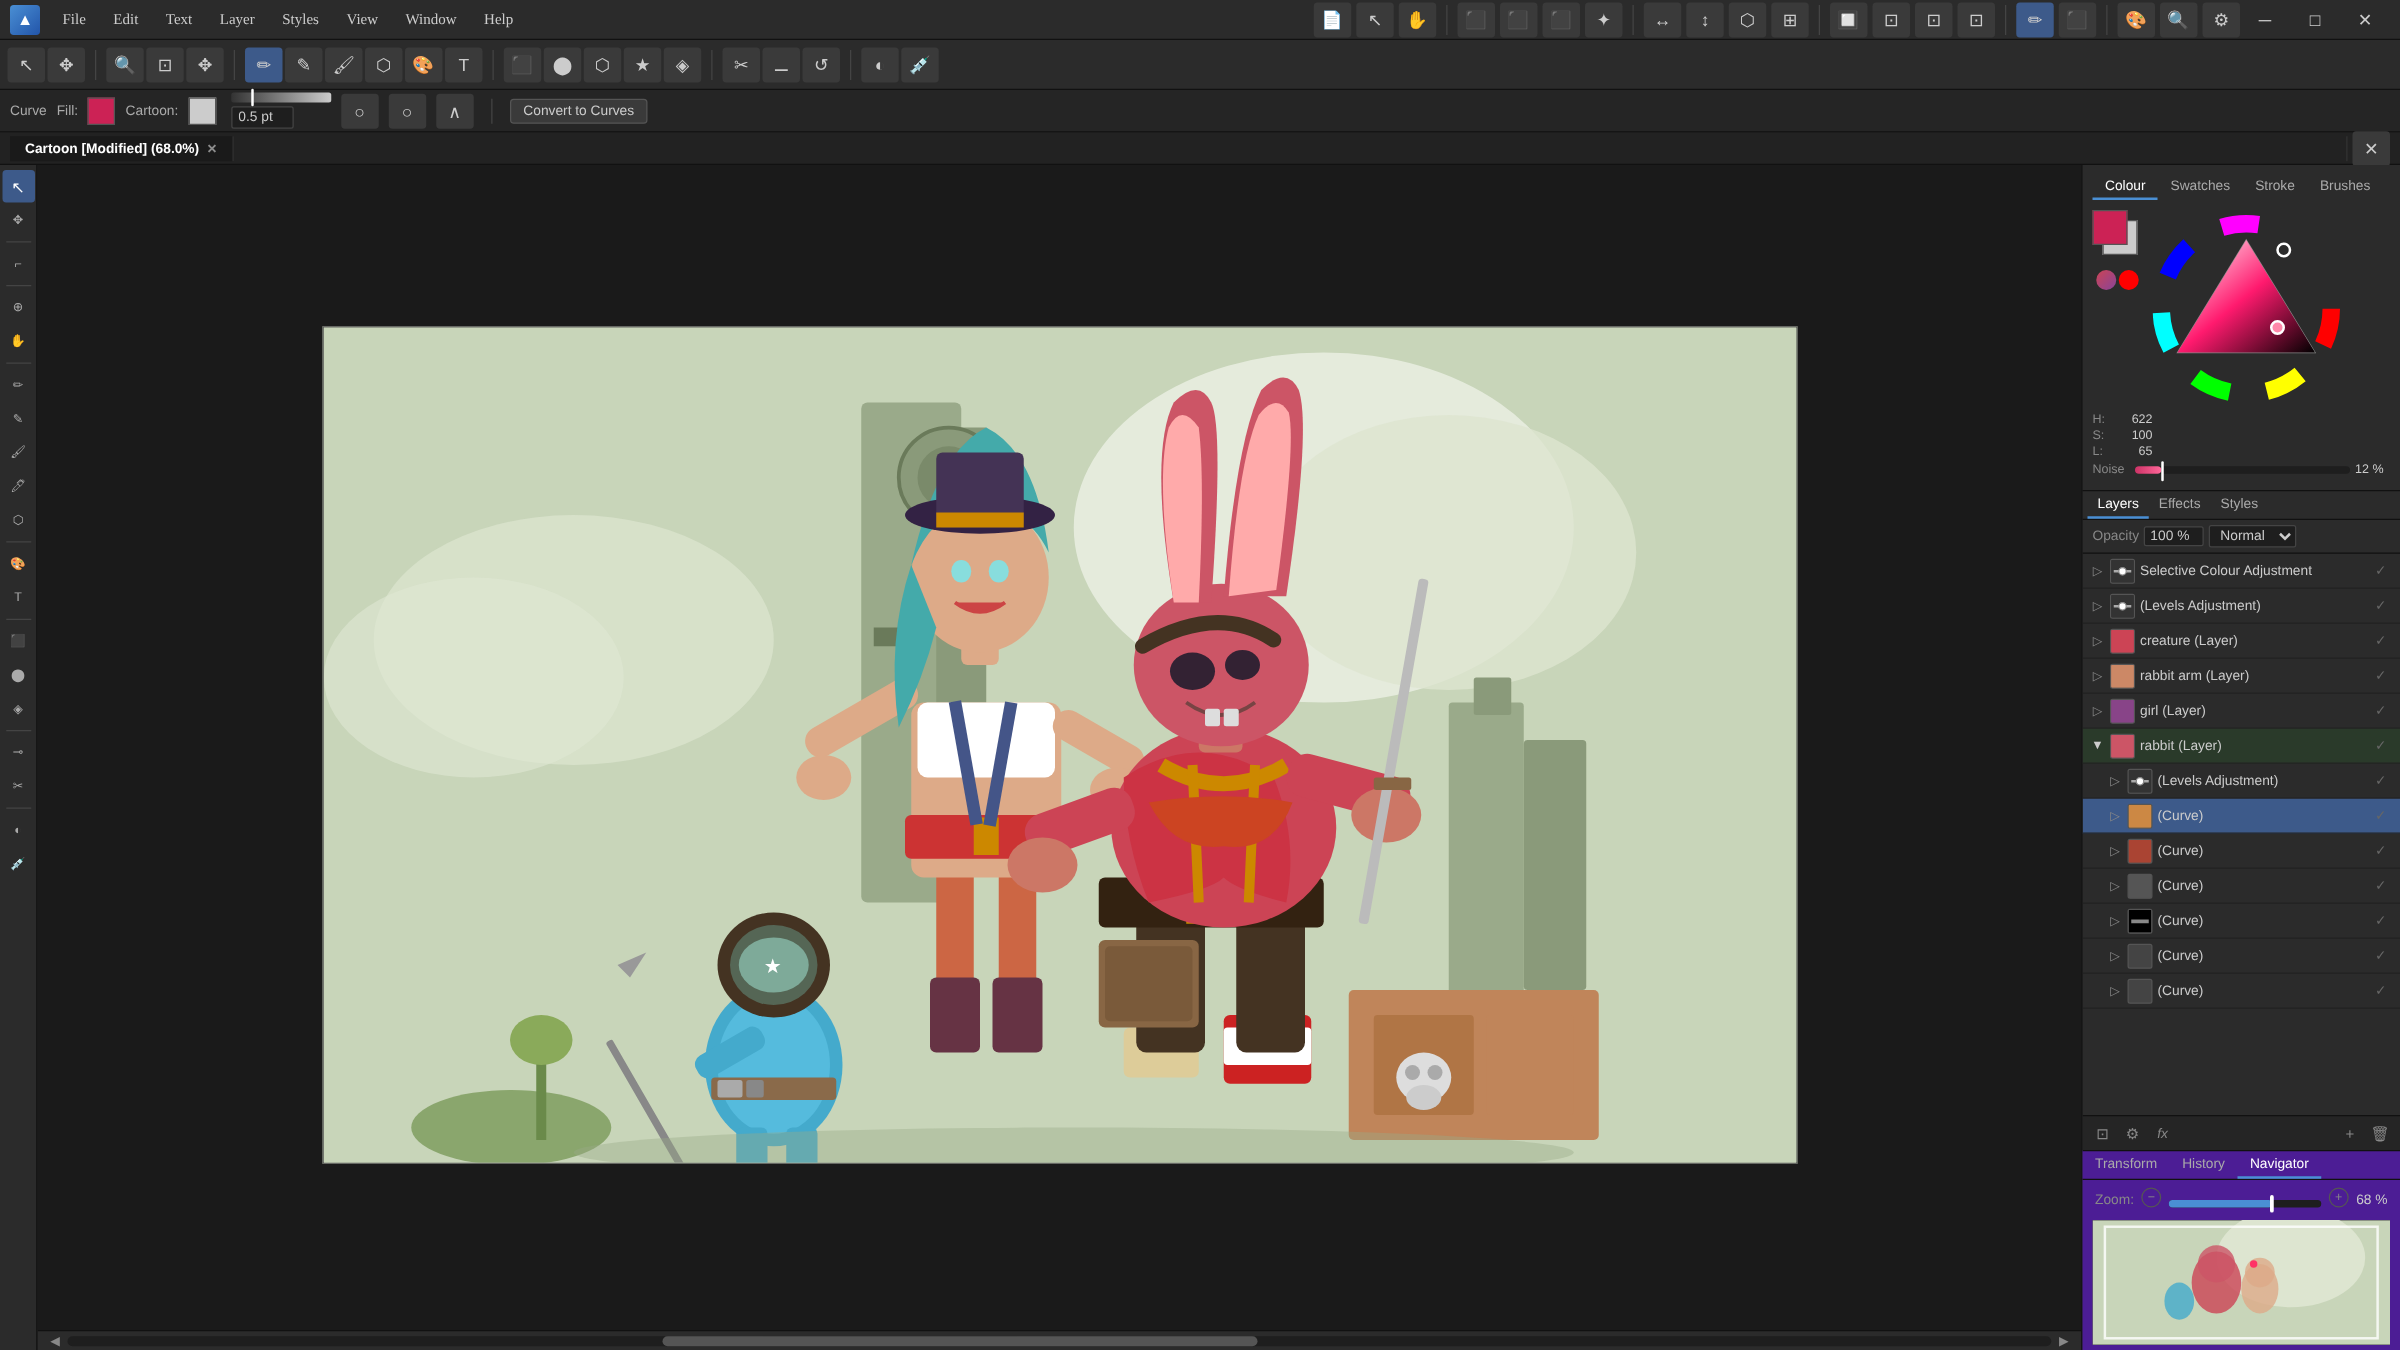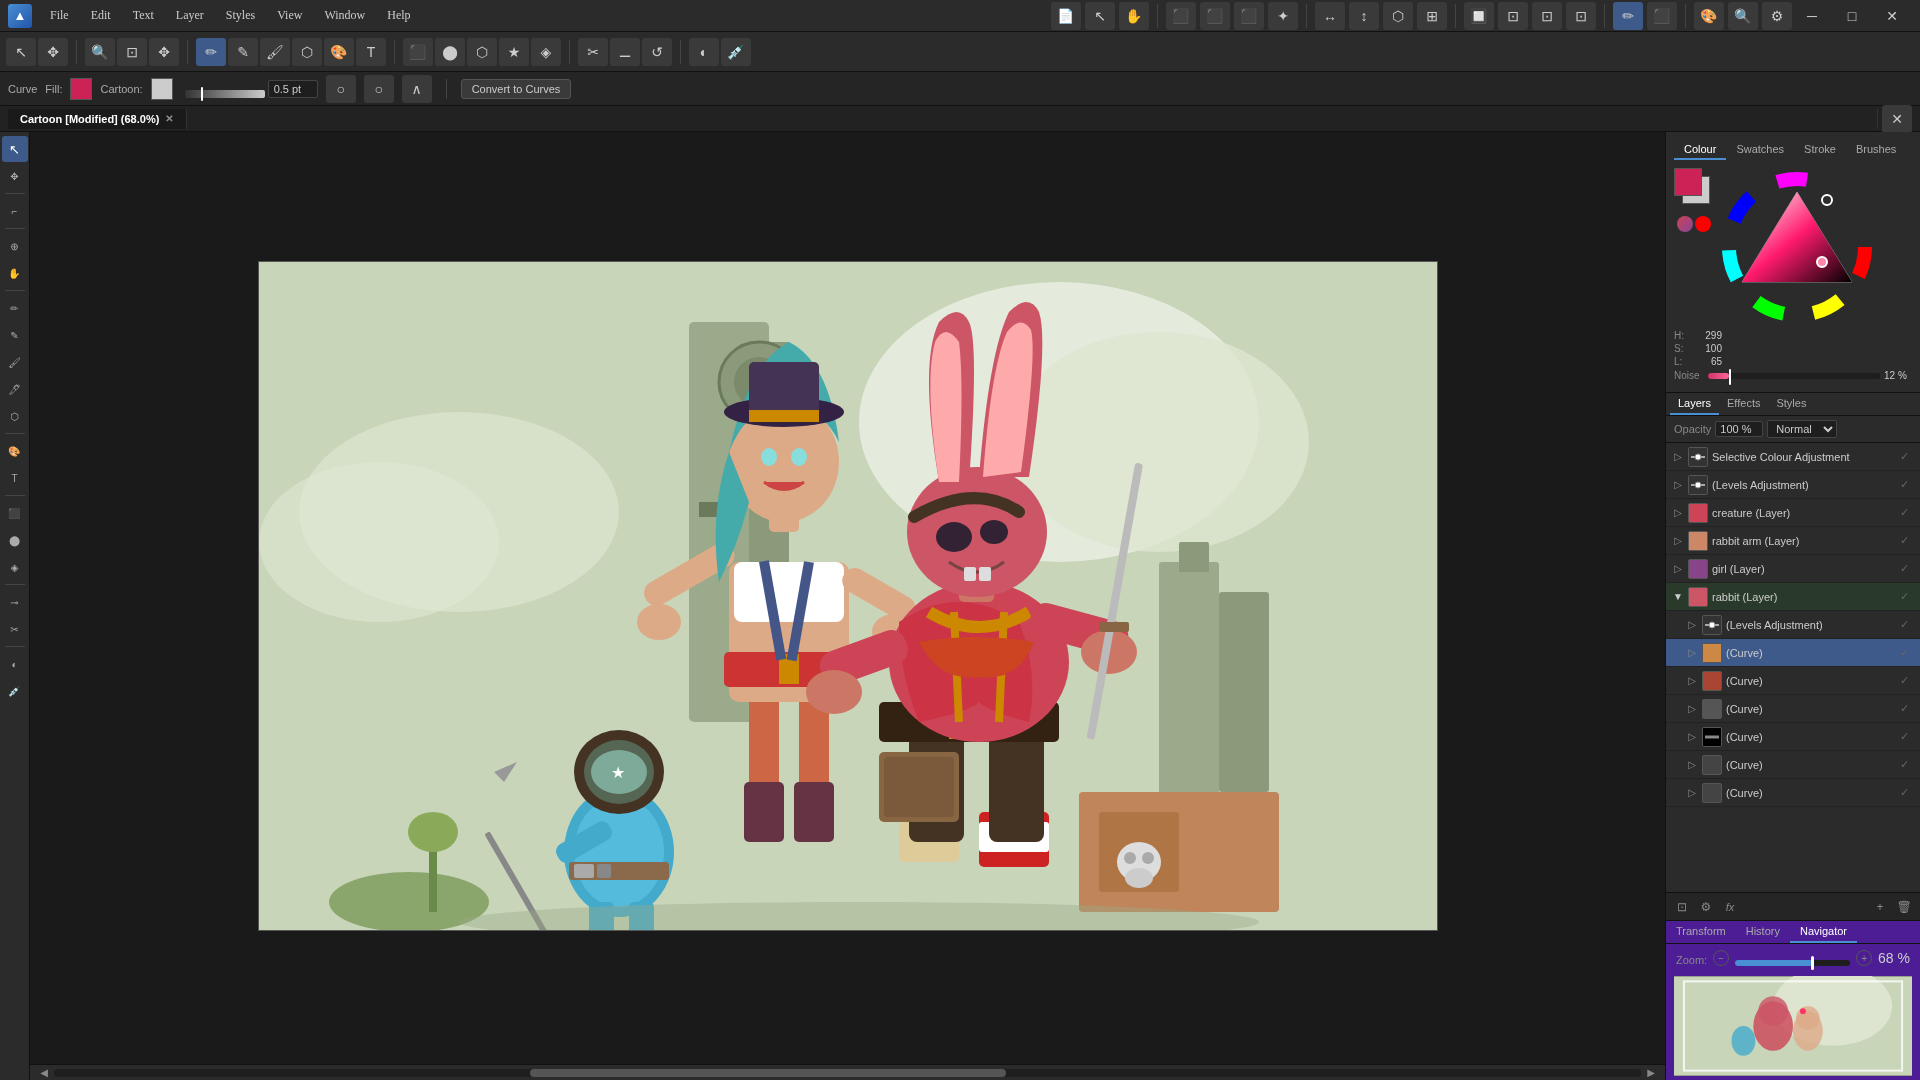--- a/index.html
+++ b/index.html
@@ -98,21 +98,21 @@
 
     
     #bottom-panel { height: 160px; border-top: 1px solid #111; background: #4c1d95; }
     .bp-tabs { display: flex; border-bottom: 1px solid #111; }
     .bp-tab { padding: 4px 10px; font-size: 11px; color: #aaa; cursor: pointer; }
     .bp-tab.active { color: #fff; border-bottom: 2px solid #4a8fd4; }
     .zoom-row { display: flex; align-items: flex-end; gap: 6px; padding: 6px 10px; }
     .zoom-label { font-size: 11px; color: #888; }
     .zoom-slider { flex: 1; height: 6px; background: #1e1e1e; border-radius: 3px; position: relative; }
     .zoom-fill { height: 6px; border-radius: 3px; background: #4a8fd4; width: 68%; }
-    .zoom-val { font-size: 14px; color: #ccc; }
+    .zoom-val { font-size: 11px; color: #ccc; }
     .navigator-preview { margin: 4px 8px; background: #555; height: 100px; position: relative; overflow: hidden; }
 
     
     .cw-outer { position: relative; width: 150px; height: 150px; }
     .cw-outer svg { position: absolute; top: 0; left: 0; }
   </style>
 </head>
 <body>
 
 <div id="titlebar">
@@ -202,21 +202,21 @@
     <div class="tb-btn">💉</div>
   </div>
 </div>
 
 <div id="toolbar2">
   <span class="ctx-label">Curve</span>
   <span class="ctx-label">Fill:</span>
   <div class="ctx-swatch" style="background:#cc2255;"></div>
   <span class="ctx-label">Cartoon:</span>
   <div class="ctx-swatch" style="background:#cccccc;"></div>
-  <div style="display:flex;align-items:flex-end;gap:3px;margin-left:4px;">
+  <div style="display:flex;align-items:flex-start;gap:3px;margin-left:4px;flex-direction:column;">
     <div style="width:80px;height:8px;background:linear-gradient(to right,#333,#ccc);border-radius:2px;position:relative;">
       <div style="position:absolute;left:20%;top:-3px;width:2px;height:14px;background:#fff;border-radius:1px;"></div>
     </div>
     <input class="ctx-input" value="0.5 pt" style="width: 50px;">
   </div>
   <div class="tb-btn">○</div>
   <div class="tb-btn">○</div>
   <div class="tb-btn">∧</div>
   <div style="width:1px;height:20px;background:#444;margin:0 6px;"></div>
   <button class="ctx-btn">Convert to Curves</button>
@@ -482,21 +482,21 @@
               <circle cx="105" cy="28" r="5" fill="none" stroke="white" stroke-width="2"></circle>
 
               <circle cx="100" cy="90" r="5" fill="#ff88aa" stroke="white" stroke-width="2"></circle>
             </svg>
           </div>
         </div>
       </div>
 
       <div class="hsb-row">
         <span class="hsb-label">H:</span>
-        <span class="hsb-val">299</span>
+        <span class="hsb-val">622</span>
       </div>
       <div class="hsb-row">
         <span class="hsb-label">S:</span>
         <span class="hsb-val">100</span>
       </div>
       <div class="hsb-row">
         <span class="hsb-label">L:</span>
         <span class="hsb-val">65</span>
       </div>
 

